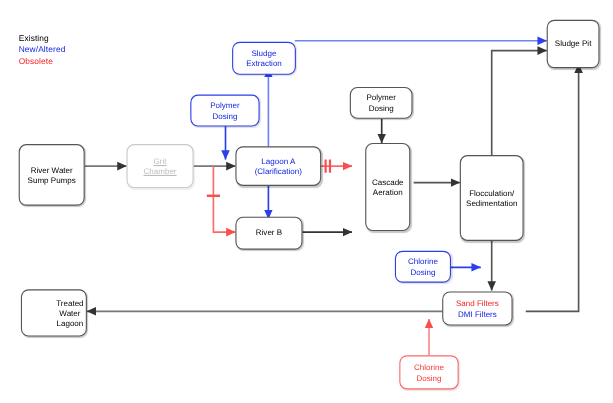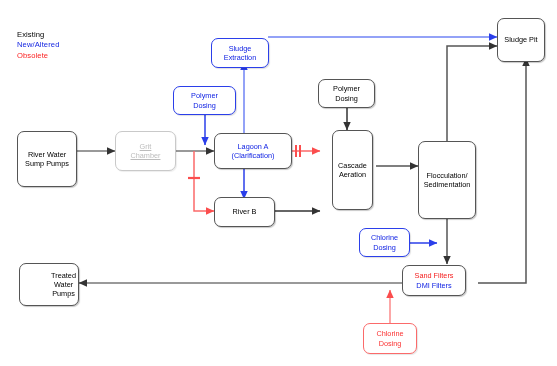--- a/index.html
+++ b/index.html
@@ -207,17 +207,17 @@
 
   <div class="node n-split" style="left:402px; top:265px; width:64px; height:31px;">
     <span class="l-red">Sand Filters</span>
     <span class="l-blue">DMI Filters</span>
   </div>
 
   <div class="node" style="left:19px; top:263px; width:60px; height:43px;justify-content:flex-end;">
     <div>
       <span>Treated</span>
       <span>Water</span>
-      <span>Pumps</span>
+      <span>Lagoon</span>
     </div>
   </div>
 
 </div>
 
 </body></html>

